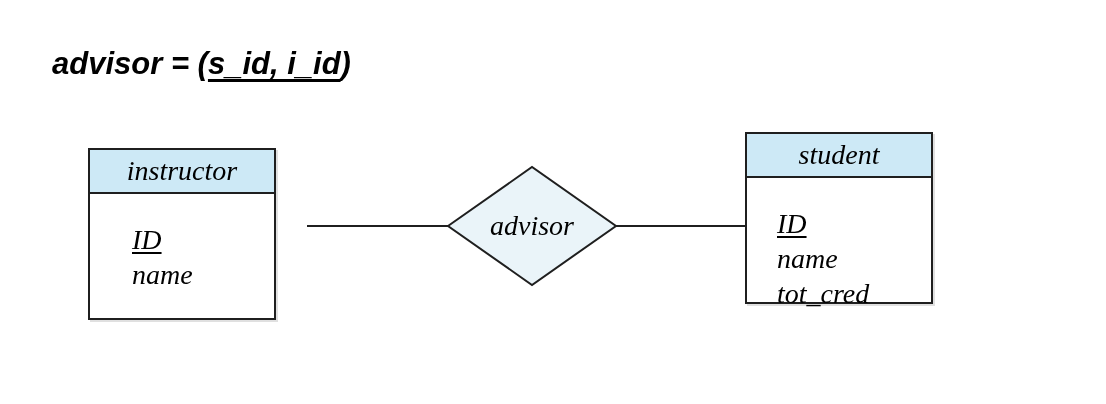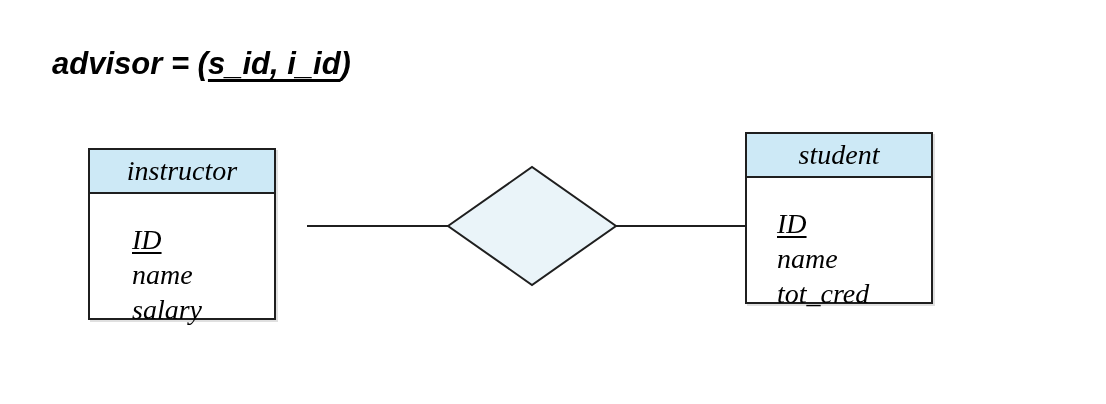--- a/index.html
+++ b/index.html
@@ -96,27 +96,27 @@
   <div class="schema-title">
     <span>advisor = (</span><span class="u">s_id, i_id</span><span>)</span>
   </div>
 
   <svg class="connector-layer" viewBox="0 0 1106 404" xmlns="http://www.w3.org/2000/svg">
     <line class="conn" x1="307" y1="226" x2="450" y2="226"></line>
     <line class="conn" x1="614" y1="226" x2="746" y2="226"></line>
     <polygon class="diamond" points="448,226 532,167 616,226 532,285"></polygon>
   </svg>
 
+  <div class="rel-label">advisor</div>
 
   <div class="entity" id="entity-instructor">
     <div class="entity-header">instructor</div>
     <div class="entity-body">
       <div class="attr key">ID</div>
       <div class="attr">name</div>
-      <div class="attr">salary</div>
     </div>
   </div>
 
   <div class="entity" id="entity-student">
     <div class="entity-header">student</div>
     <div class="entity-body">
       <div class="attr key">ID</div>
       <div class="attr">name</div>
       <div class="attr">tot_cred</div>
     </div>

